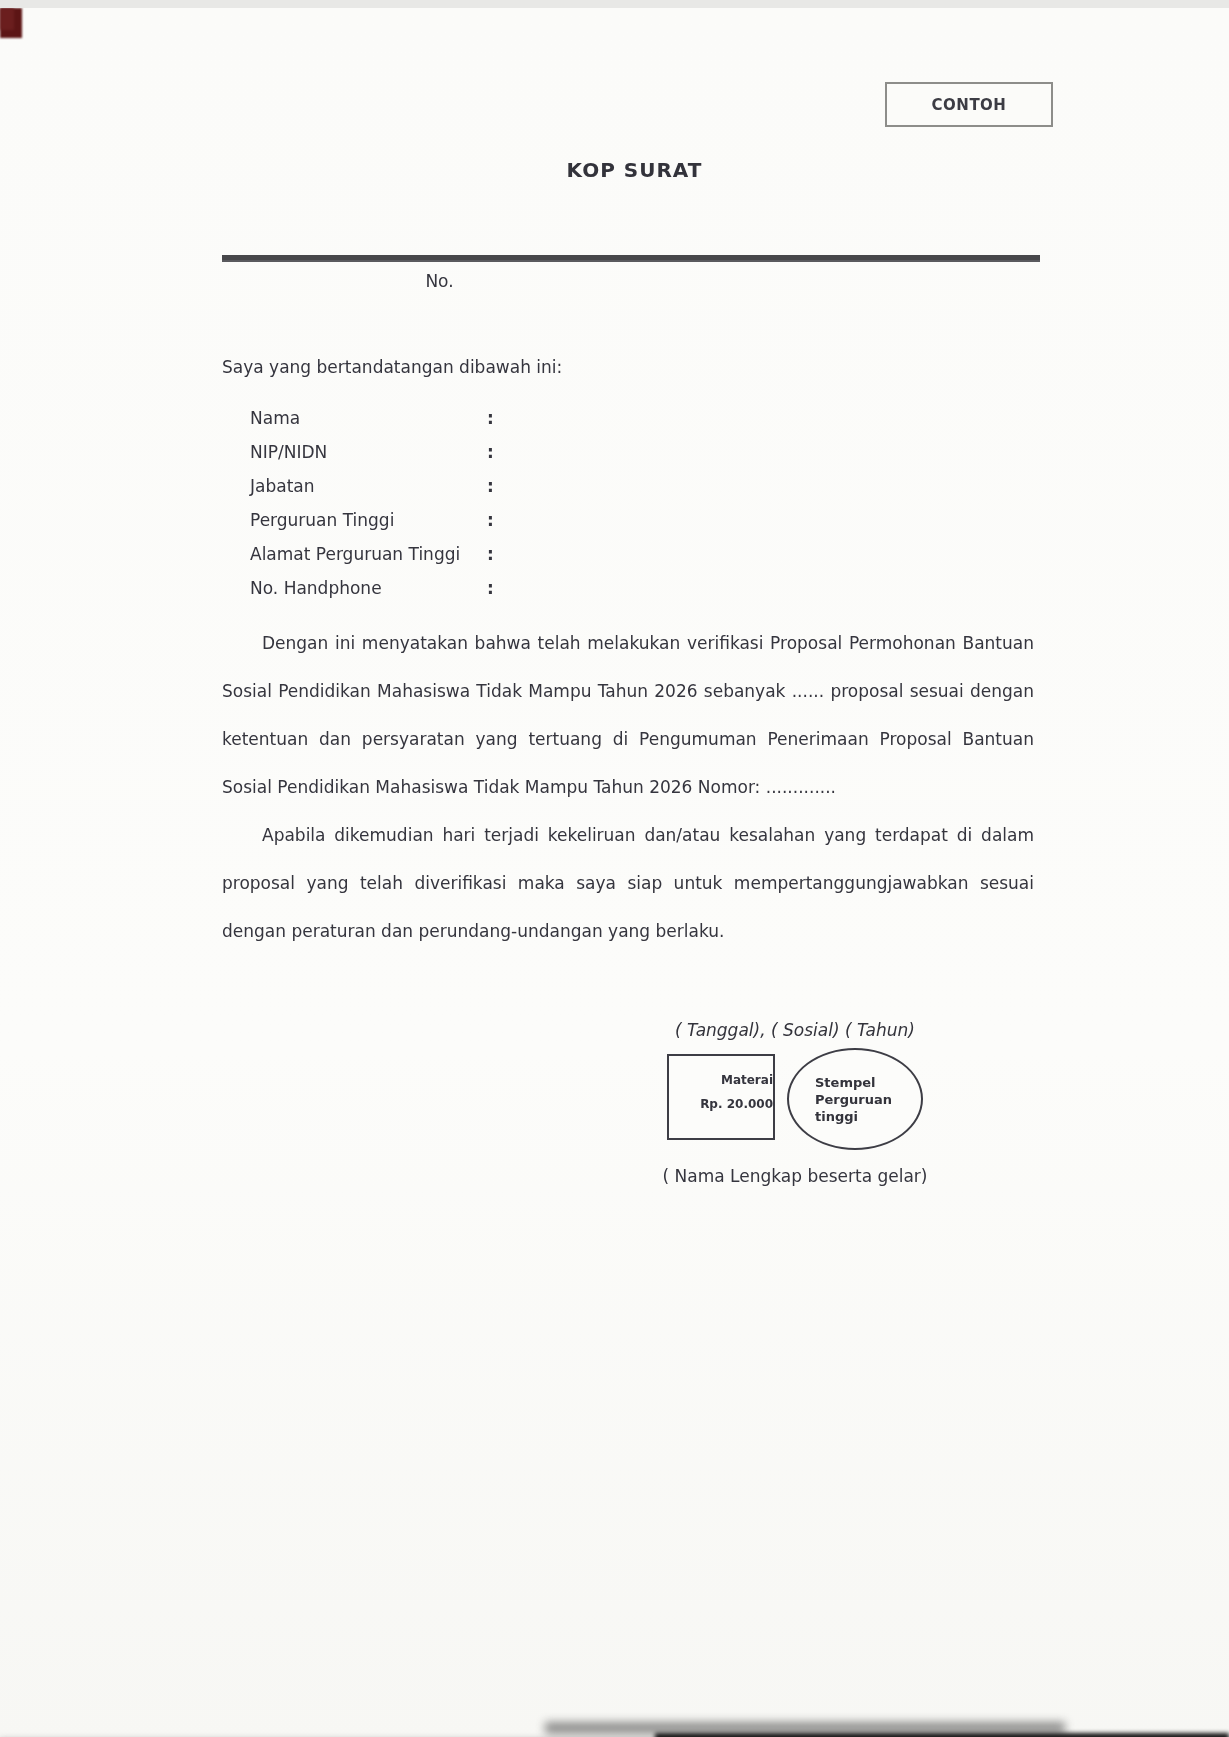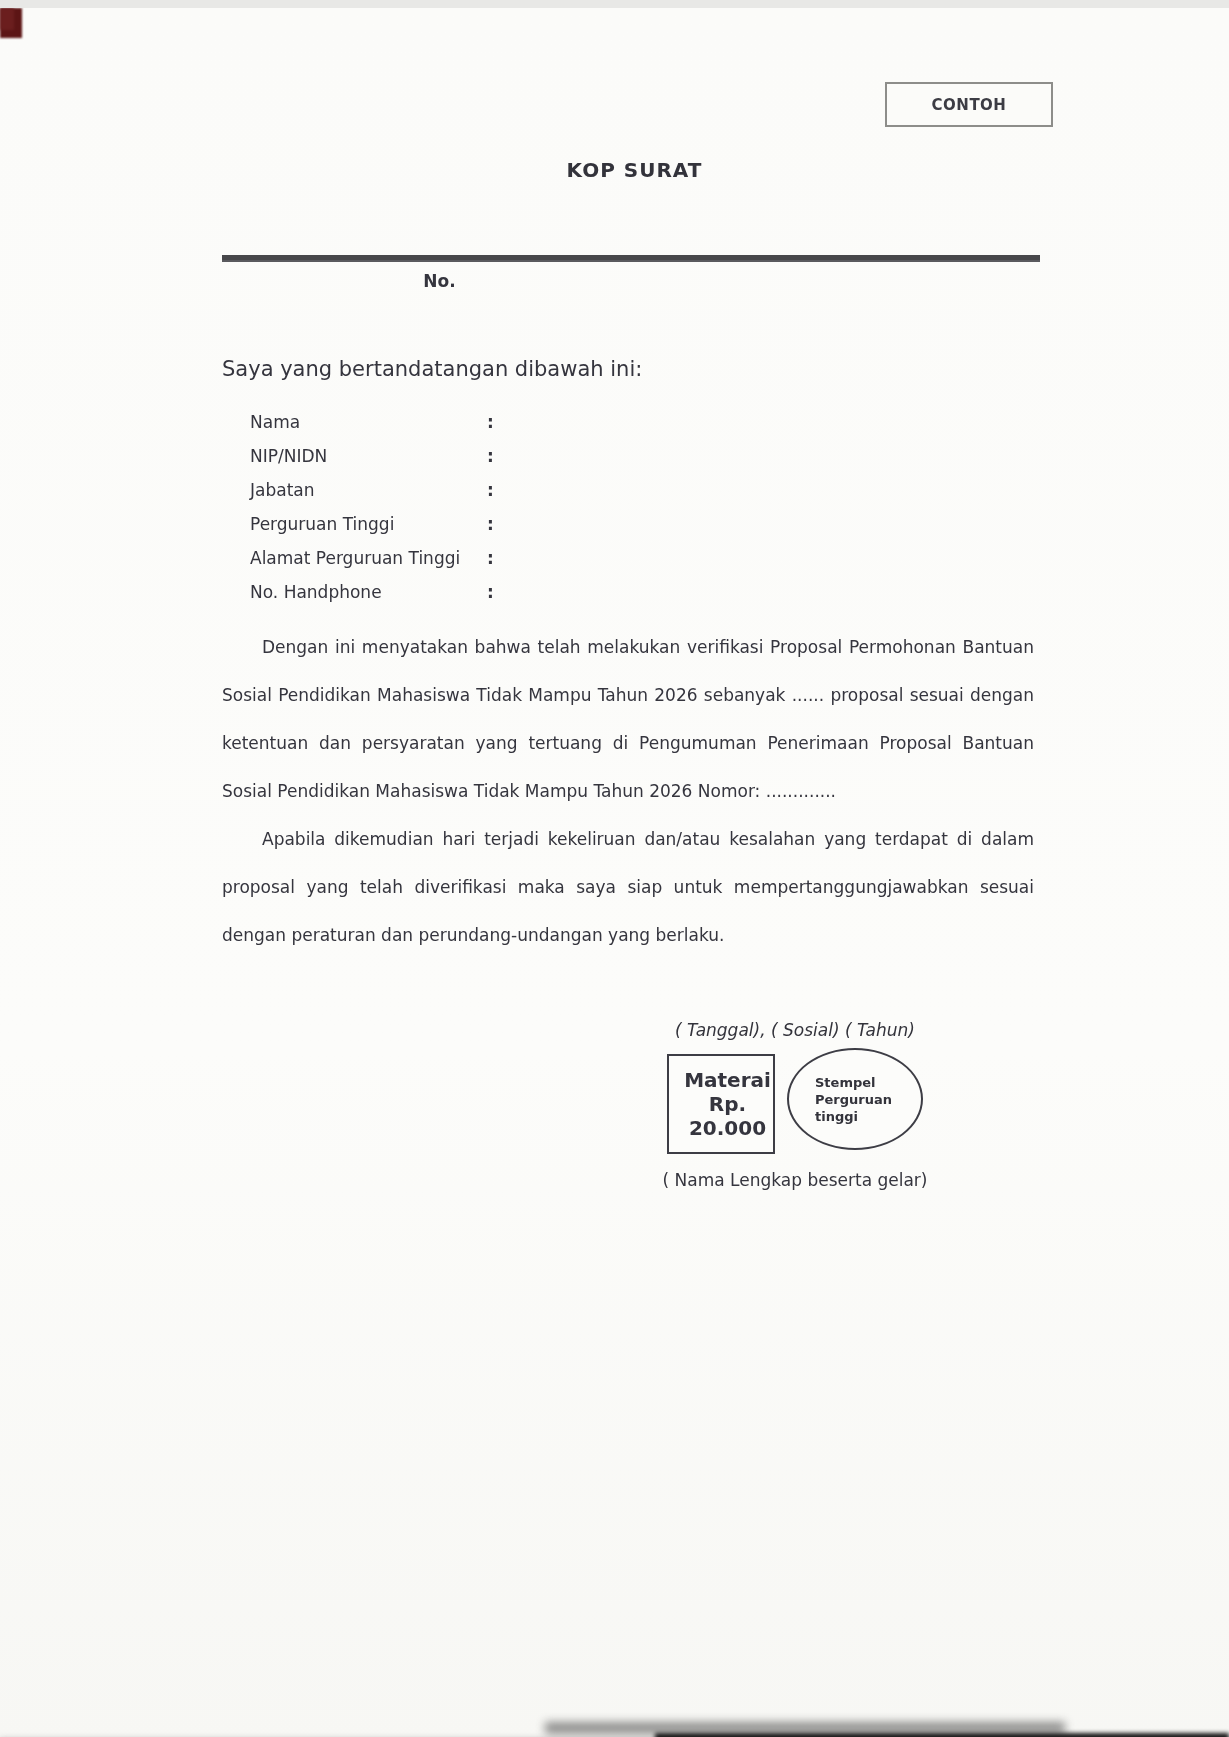--- a/index.html
+++ b/index.html
@@ -53,27 +53,27 @@
   .doc-title {
     display: inline-block;
     font-weight: 700;
     font-size: 18px;
     letter-spacing: .2px;
     color: #2f2f38;
     border-bottom: 2px solid #3a3a42;
     padding-bottom: 2px;
   }
   .doc-no {
-    font-weight: 700;
+    font-weight: 400;
     font-size: 17px;
     margin-top: 3px;
     padding-right: 230px;
   }
 
-  .opening { margin: 66px 0 0 222px; font-size: 21px; }
+  .opening { margin: 66px 0 0 222px; font-size: 17px; }
 
   .fields { margin: 24px 0 0 250px; }
   .field-row { display: flex; height: 34px; align-items: center; font-size: 17px; }
   .field-label { width: 237px; }
   .field-colon { font-weight: 700; }
 
   .para {
     width: 812px;
     margin-left: 222px;
     font-size: 17px;
@@ -81,25 +81,25 @@
     text-align: justify;
     text-indent: 40px;
     color: #35353e;
   }
   .para.first { margin-top: 14px; }
 
   .sig { position: absolute; left: 600px; top: 1012px; width: 390px; text-align: center; }
   .sig-date { font-style: italic; font-size: 17px; color: #33333b; }
   .sig-row { margin-top: 14px; display: flex; justify-content: center; align-items: flex-start; gap: 12px; }
   .materai-box {
-    width: 108px; height: 100px;
+    width: 108px; height: 86px;
     border: 2px solid #3d3d45;
-    text-align: center;
+    text-align: right;
     padding: 12px 0 0 13px;
-    font-weight: 700; font-size: 20px; line-height: 24px;
+    font-weight: 700; font-size: 12px; line-height: 24px;
     background: #fcfcfa;
   }
   .stempel-ellipse {
     width: 136px; height: 102px;
     border: 2px solid #3d3d45;
     border-radius: 50%;
     margin-top: -6px;
     display: flex; align-items: center;
     background: #fcfcfa;
   }

